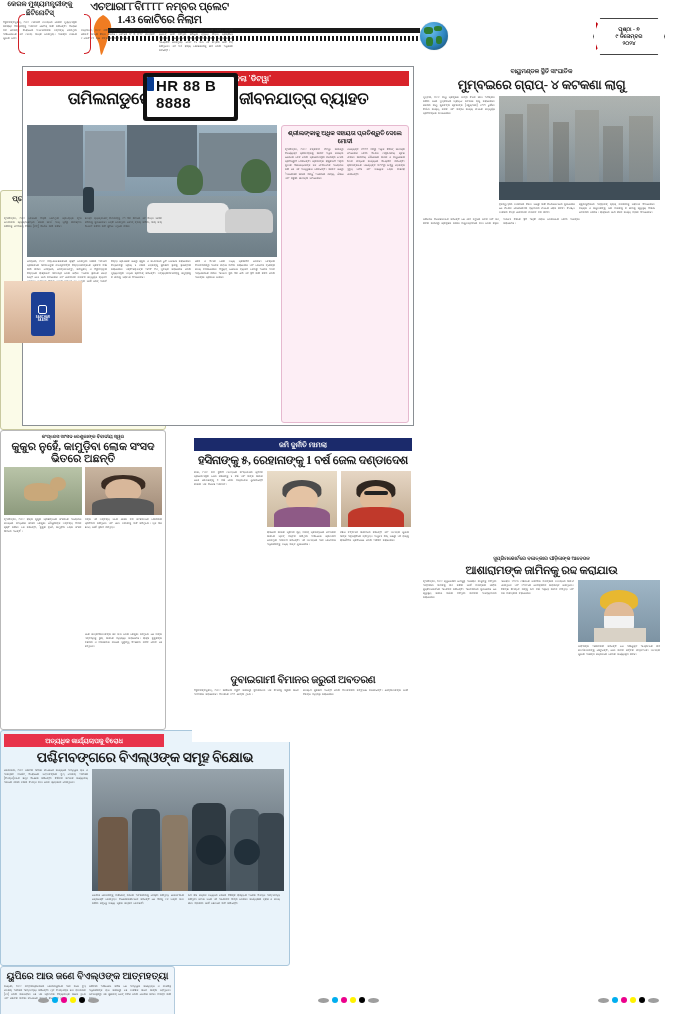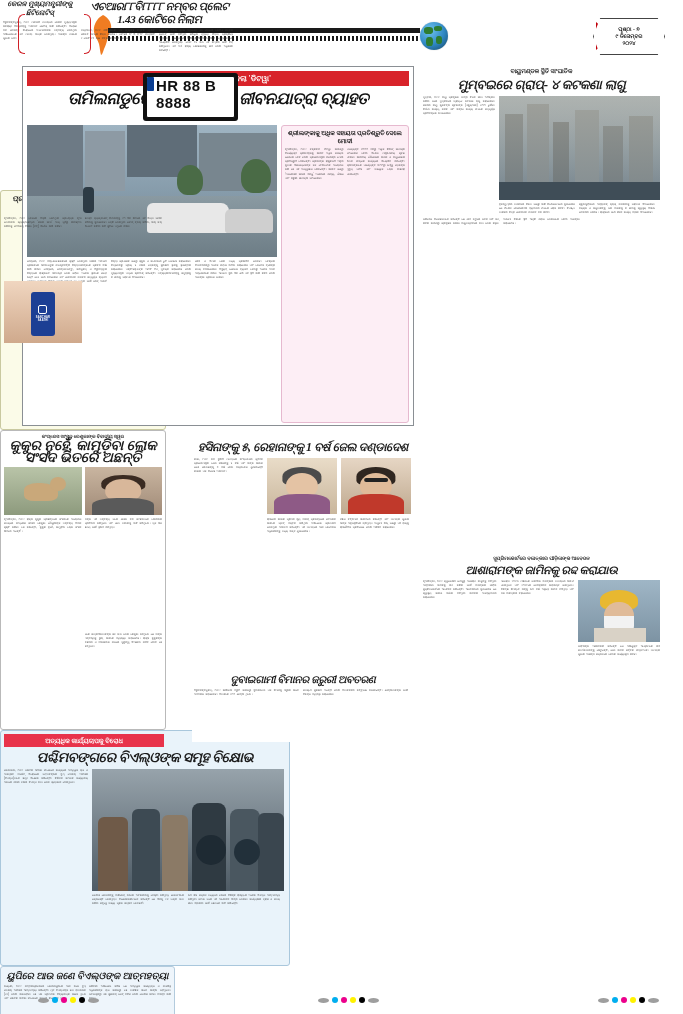--- a/index.html
+++ b/index.html
@@ -6,21 +6,21 @@
   html,body { background:#ffffff; }
   body {
     width:683px; height:1014px; position:relative;
     font-family:"Liberation Sans", sans-serif;
     color:#1a1a1a; overflow:hidden;
   }
 
   
   .copy { font-size:2.6px; line-height:4.1px; text-align:justify; color:#3a3a3a;
           word-spacing:0.6px; letter-spacing:0.1px; overflow:hidden; }
-  .odia { font-family:"Liberation Serif", serif;font-style:italic; }
+  .odia { font-family:"Liberation Serif", serif; }
 
   
   #masthead { position:absolute; left:0; top:0; width:683px; height:62px; }
   #logo-block { position:absolute; left:22px; top:12px; width:66px; height:46px;
                 display:flex; flex-direction:column; align-items:center; justify-content:center; }
   #logo-tagline-top { font-size:4px; color:#c0392b; font-weight:bold; letter-spacing:.2px; }
   #logo-word { font-size:17px; color:#d02027; font-weight:bold; line-height:17px;
                font-family:"Liberation Serif", serif; }
   #logo-sub { font-size:3px; color:#b03030; letter-spacing:.2px; }
   #logo-sub2 { font-size:2.6px; color:#c07070; letter-spacing:.3px; margin-top:1px; }
@@ -134,21 +134,21 @@
   #sanchar-cols { margin-top:3px; display:flex; gap:3px; position:relative; }
   #sanchar-cols .c { width:78px; }
   #sanchar-photo { position:absolute; left:0; top:64px; width:78px; height:62px;
                    background:linear-gradient(#e8cdb8,#c9a288); overflow:hidden; }
 
   
   #renuka { left:22px; top:682px; width:166px; height:300px;
             border:0.8px solid #b9b9b9; border-radius:3px; padding:3px; }
   #renuka-kicker { font-size:4.8px; text-align:center; font-weight:bold; color:#222;
                    font-family:"Liberation Serif", serif; }
-  #renuka-head { font-size:14px; font-weight:bold; text-align:center; line-height:12px;
+  #renuka-head { font-size:11px; font-weight:bold; text-align:center; line-height:12px;
                  margin-top:1px; font-family:"Liberation Serif", serif; }
   #renuka-photos { margin-top:3px; display:flex; gap:3px; }
   #renuka-photos .p { width:78px; height:48px; overflow:hidden; }
   #renuka-cols { margin-top:3px; display:flex; gap:3px; }
   #renuka-cols .c { width:78px; }
 
   
   #hasina { left:192px; top:436px; width:222px; height:232px; padding:2px; }
   #hasina-kicker { height:13px; background:#1b2a6b; color:#fff; display:flex;
                    align-items:center; justify-content:center; font-size:7px; font-weight:bold;
@@ -389,20 +389,21 @@
   <div id="renuka-cols">
     <div class="c copy" style="height:228px;">ନୂଆଦିଲ୍ଲୀ, ୮ା୧୨: ରାସ୍ତା କୁକୁର ପ୍ରସଙ୍ଗରେ ସଂସଦରେ ଆଲୋଚନା ସମୟରେ କଂଗ୍ରେସ ସାଂସଦ ରେଣୁକା ଚୌଧୁରୀଙ୍କ ମନ୍ତବ୍ୟ ବିବାଦ ସୃଷ୍ଟି କରିଛି। ସେ କହିଛନ୍ତି, 'କୁକୁର ନୁହେଁ, କାମୁଡ଼ିବା ଲୋକ ସଂସଦ ଭିତରେ ଅଛନ୍ତି'।</div>
     <div class="c" style="height:228px;">
       <div class="copy" style="height:112px;">ତାଙ୍କ ଏହି ମନ୍ତବ୍ୟ ପରେ ଶାସକ ଦଳ ସାଂସଦମାନେ ଜୋରଦାର ପ୍ରତିବାଦ କରିଥିଲେ ଏବଂ କ୍ଷମା ମାଗିବାକୁ ଦାବି କରିଥିଲେ। ଗୃହ କିଛି ସମୟ ପାଇଁ ସ୍ଥଗିତ ରହିଥିଲା।</div>
       <div class="copy" style="height:112px;margin-top:3px;">ପରେ ସାମ୍ବାଦିକମାନଙ୍କ ସହ କଥା ହୋଇ ରେଣୁକା କହିଥିଲେ ଯେ ତାଙ୍କ ମନ୍ତବ୍ୟକୁ ଭୁଲ୍ ଭାବରେ ବ୍ୟାଖ୍ୟା କରାଯାଉଛି। ରାସ୍ତା କୁକୁରଙ୍କ ନସବନ୍ଦୀ ଓ ଟୀକାକରଣ ଉପରେ ଗୁରୁତ୍ୱ ଦିଆଯିବା ଉଚିତ ବୋଲି ସେ କହିଥିଲେ।</div>
     </div>
   </div>
 </div>
 
 <div id="hasina" class="panel">
+  <div id="hasina-kicker">ଜମି ଦୁର୍ନୀତି ମାମଲା</div>
   <div id="hasina-head" class="odia">ହସିନାଙ୍କୁ ୫, ରେହାନାଙ୍କୁ 1 ବର୍ଷ ଜେଲ ଦଣ୍ଡାଦେଶ</div>
   <div id="hasina-body">
     <div class="c copy" style="height:150px;">ଢାକା, ୮ା୧୨: ଜମି ଦୁର୍ନୀତି ମାମଲାରେ ବାଂଲାଦେଶର ପୂର୍ବତନ ପ୍ରଧାନମନ୍ତ୍ରୀ ଶେଖ ହସିନାଙ୍କୁ ୫ ବର୍ଷ ଏବଂ ତାଙ୍କ ଭଉଣୀ ଶେଖ ରେହାନାଙ୍କୁ ୭ ବର୍ଷ ଜେଲ ଦଣ୍ଡାଦେଶ ଶୁଣାଇଛନ୍ତି ଢାକାର ଏକ ବିଶେଷ ଅଦାଲତ।</div>
     <div class="c" style="height:150px;margin-top:60px;">
       <div class="copy" style="height:88px;">ରାଜଧାନୀ ଢାକାର ପୂର୍ବାଞ୍ଚଳ ନ୍ୟୁ ଟାଉନ୍ ପ୍ରକଳ୍ପରେ ବେଆଇନ ଭାବରେ ପ୍ଲଟ୍ ବଣ୍ଟନ କରିଥିବା ଅଭିଯୋଗ ପ୍ରମାଣିତ ହୋଇଥିବା ଅଦାଲତ କହିଛନ୍ତି। ଏହି ମାମଲାରେ ଆଉ କେତେଜଣ ଅଧିକାରୀଙ୍କୁ ମଧ୍ୟ ଦଣ୍ଡ ଶୁଣାଯାଇଛି।</div>
     </div>
     <div class="c" style="height:150px;margin-top:60px;">
       <div class="copy" style="height:88px;">ହସିନା ବର୍ତ୍ତମାନ ଭାରତରେ ରହିଛନ୍ତି ଏବଂ ମାମଲାର ଶୁଣାଣି ତାଙ୍କ ଅନୁପସ୍ଥିତିରେ ଚାଲିଥିଲା। ଆୱାମୀ ଲିଗ୍ ପକ୍ଷରୁ ଏହି ରାୟକୁ ରାଜନୈତିକ ପ୍ରତିଶୋଧ ବୋଲି ଅଭିହିତ କରାଯାଇଛି।</div>
     </div>
     <div id="hasina-photos">

